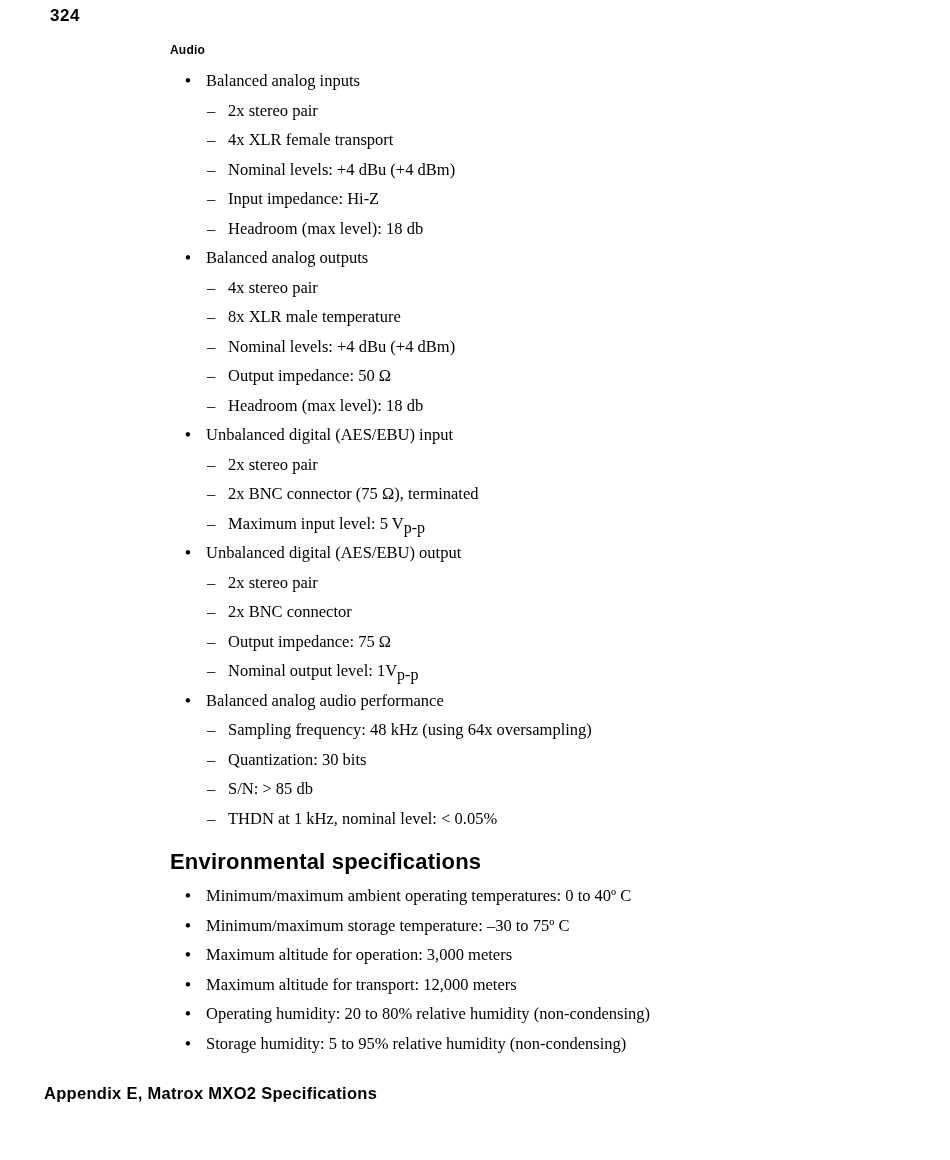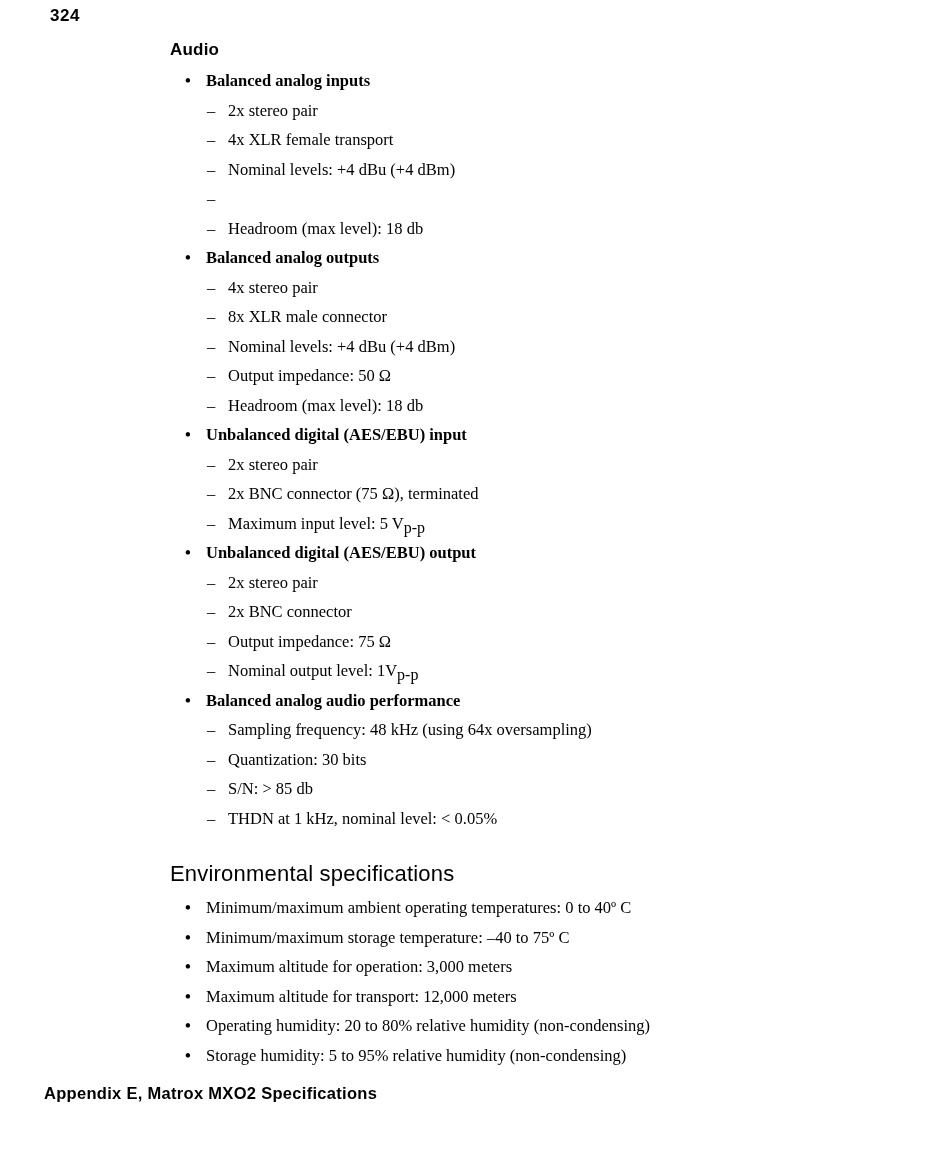--- a/index.html
+++ b/index.html
@@ -29,47 +29,47 @@
   }
   .content {
     position: absolute;
     left: 170px;
     top: 37px;
     width: 680px;
   }
   .section-heading {
     font-family: "Liberation Sans", sans-serif;
     font-weight: bold;
-    font-size: 17px;
+    font-size: 12px;
     line-height: 26px;
     margin: 0 0 3px 0;
     letter-spacing: 0.2px;
   }
   .big-heading {
     font-family: "Liberation Sans", sans-serif;
-    font-weight: normal;
+    font-weight: bold;
     font-size: 22px;
     line-height: 30px;
-    margin: 26px 0 4px 0;
+    margin: 14px 0 4px 0;
     letter-spacing: 0.2px;
   }
   .li1 {
     display: flex;
     align-items: baseline;
     padding-left: 15px;
     line-height: 29.5px;
     font-size: 16.5px;
   }
   .li1 > .marker {
     flex: none;
     width: 21px;
     font-weight: bold;
   }
   .li1 > .title {
-    font-weight: bold;
+    font-weight: normal;
     text-align: right;
   }
   .li1 > .text {
     font-weight: normal;
   }
   .li2 {
     display: flex;
     align-items: baseline;
     padding-left: 37px;
     line-height: 29.5px;
@@ -117,37 +117,38 @@
     <div class="li2">
       <span class="marker">–</span>
       <span class="text">4x XLR female transport</span>
     </div>
     <div class="li2">
       <span class="marker">–</span>
       <span class="text">Nominal levels: +4 dBu (+4 dBm)</span>
     </div>
     <div class="li2">
       <span class="marker">–</span>
+      <span class="text">Input impedance: Hi-Z</span>
     </div>
     <div class="li2">
       <span class="marker">–</span>
       <span class="text">Headroom (max level): 18 db</span>
     </div>
 
     <div class="li1">
       <span class="marker">•</span>
       <span class="title">Balanced analog outputs</span>
     </div>
     <div class="li2">
       <span class="marker">–</span>
       <span class="text">4x stereo pair</span>
     </div>
     <div class="li2">
       <span class="marker">–</span>
-      <span class="text">8x XLR male connector</span>
+      <span class="text">8x XLR male temperature</span>
     </div>
     <div class="li2">
       <span class="marker">–</span>
       <span class="text">Nominal levels: +4 dBu (+4 dBm)</span>
     </div>
     <div class="li2">
       <span class="marker">–</span>
       <span class="text">Output impedance: 50 Ω</span>
     </div>
     <div class="li2">
@@ -215,21 +216,21 @@
     </div>
 
     <h2 class="big-heading">Environmental specifications</h2>
 
     <div class="li1">
       <span class="marker">•</span>
       <span class="text">Minimum/maximum ambient operating temperatures: 0 to 40º C</span>
     </div>
     <div class="li1">
       <span class="marker">•</span>
-      <span class="text">Minimum/maximum storage temperature: –40 to 75º C</span>
+      <span class="text">Minimum/maximum storage temperature: –30 to 75º C</span>
     </div>
     <div class="li1">
       <span class="marker">•</span>
       <span class="text">Maximum altitude for operation: 3,000 meters</span>
     </div>
     <div class="li1">
       <span class="marker">•</span>
       <span class="text">Maximum altitude for transport: 12,000 meters</span>
     </div>
     <div class="li1">

